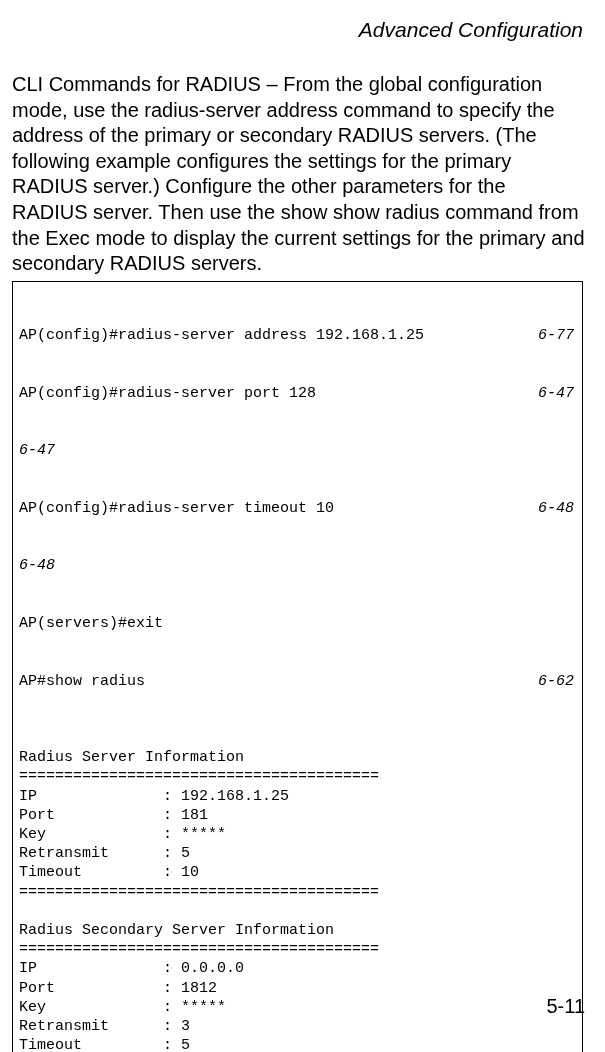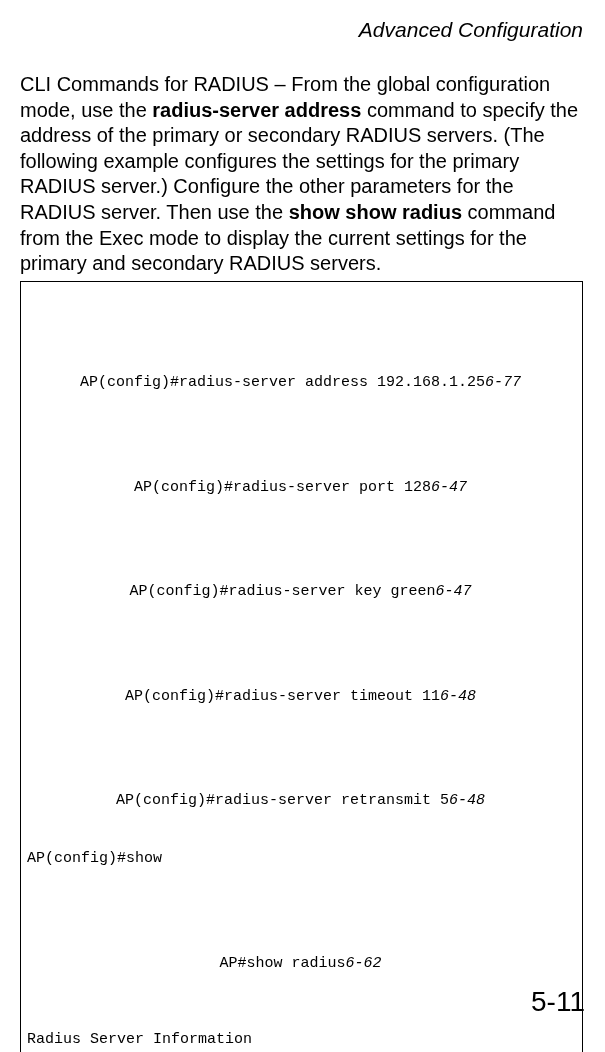--- a/index.html
+++ b/index.html
@@ -6,91 +6,90 @@
     margin: 0;
     padding: 0;
     font-family: Arial, Helvetica, sans-serif;
     width: 605px;
     height: 1052px;
     background: #fff;
     color: #000;
     box-sizing: border-box;
   }
   .page {
-    padding: 18px 20px 0 20px;
+    padding: 18px 20px 0 12px;
     box-sizing: border-box;
     position: relative;
     height: 100%;
   }
   .header {
     text-align: right;
     font-style: italic;
     font-size: 21px;
     margin-bottom: 30px;
     padding-right: 2px;
     font-family: Arial, Helvetica, sans-serif;
   }
   .para {
     font-size: 20px;
     line-height: 1.28;
     margin: 0 0 4px 0;
     font-family: Arial, Helvetica, sans-serif;
   }
   .bold {
-    font-weight: bold;
+    font-weight: normal;
     text-align: center;
   }
   .cli-box {
     border: 1px solid #000;
     margin: 2px 2px 0 0;
     padding: 6px 6px 6px 6px;
     font-family: "Courier New", Courier, monospace;
     font-size: 15px;
     line-height: 1.28;
     white-space: pre;
     overflow: hidden;
   }
   .cli-row {
     display: flex;
-    justify-content: center;
-    margin-top: 47px;
+    justify-content: space-between;
   }
   .ref {
     font-style: italic;
     padding-right: 2px;
   }
   .plain {
     white-space: pre;
   }
   .footer {
     position: absolute;
     bottom: 34px;
     right: 20px;
-    font-size: 28px;
+    font-size: 20px;
     font-family: Arial, Helvetica, sans-serif;
   }
 </style>
 </head>
 <body>
 
 <div class="page">
 
   <div class="header">Advanced Configuration</div>
 
   <p class="para">
     <span>CLI Commands for RADIUS – From the global configuration mode, use the </span><span class="bold">radius-server address</span><span> command to specify the address of the primary or secondary RADIUS servers. (The following example configures the settings for the primary RADIUS server.) Configure the other parameters for the RADIUS server. Then use the </span><span class="bold">show show radius</span><span> command from the Exec mode to display the current settings for the primary and secondary RADIUS servers.</span>
   </p>
 
   <div class="cli-box">
     <div class="cli-row"><span>AP(config)#radius-server address 192.168.1.25</span><span class="ref">6-77</span></div>
     <div class="cli-row"><span>AP(config)#radius-server port 128</span><span class="ref">6-47</span></div>
-    <div class="cli-row"><span>AP(config)#radius-server key green</span><span class="ref">6-47</span></div>
-    <div class="cli-row"><span>AP(config)#radius-server timeout 11</span><span class="ref">6-48</span></div>
-    <div class="cli-row"><span>AP(config)#radius-server retransmit 5</span><span class="ref">6-48</span></div>
-    <div class="plain">AP(config)#show</div>
+    <div class="cli-row"><span class="ref">6-47</span></div>
+    <div class="cli-row"><span>AP(config)#radius-server timeout 10</span><span class="ref">6-48</span></div>
+    <div class="cli-row"><span class="ref">6-48</span></div>
+    <div class="plain">AP(servers)#exit</div>
     <div class="cli-row"><span>AP#show radius</span><span class="ref">6-62</span></div>
     <div class="plain">
 Radius Server Information
 ========================================
 IP              : 192.168.1.25
 Port            : 181
 Key             : *****
 Retransmit      : 5
 Timeout         : 10
 ========================================

